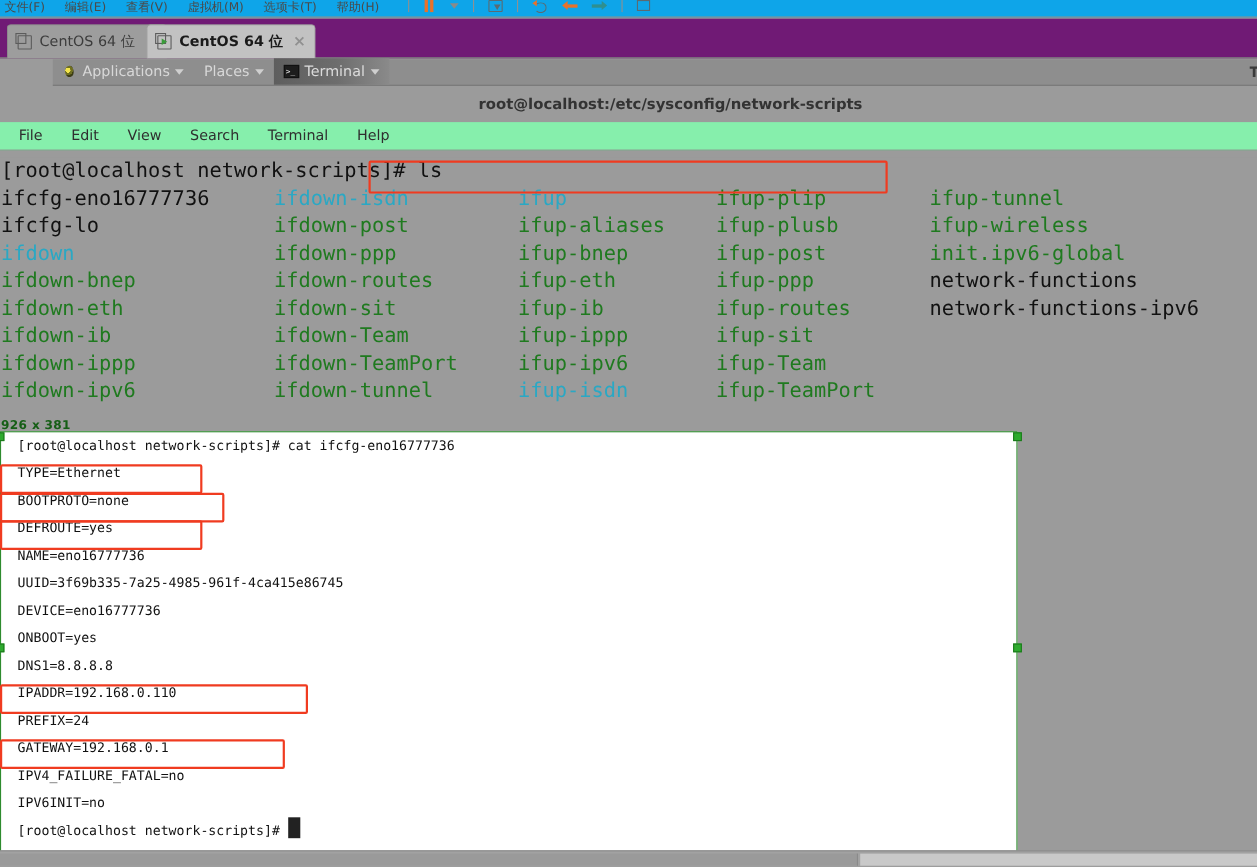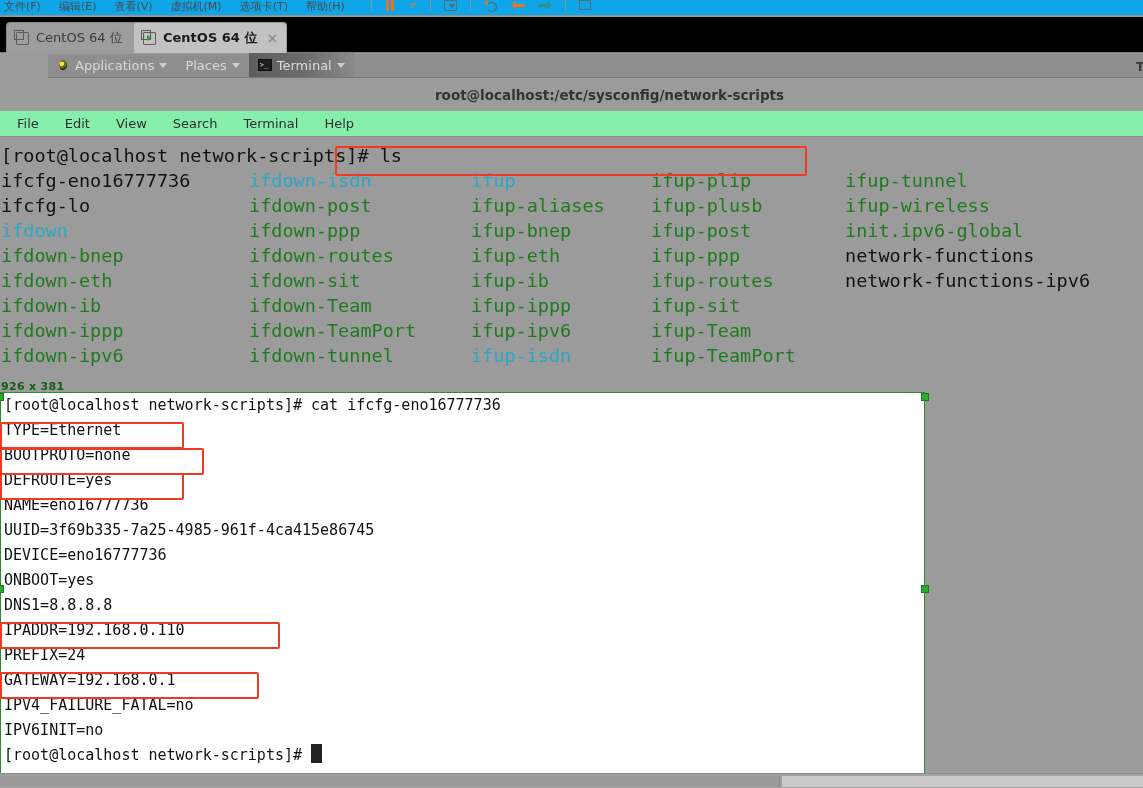--- a/index.html
+++ b/index.html
@@ -89,21 +89,21 @@
     border-left:5px solid #2f8f8f;
   }
   .ic-fullscreen {
     width:12px; height:10px; border:1.5px solid #5a6a72;
   }
 
   
   .tabstrip {
     position: absolute; left: 0; top: 17px;
     width: 1143px; height: 36px;
-    background: #000000;
+    background: #701a75;
     border-bottom: 1px solid #7e7e7e;
   }
   .tab {
     position: absolute; top: 5px; height: 31px;
     display: flex; align-items: center; gap: 7px;
     padding: 0 8px 0 9px;
     border-radius: 4px 4px 0 0;
     font-size: 13px;
     white-space: nowrap;
   }
@@ -263,23 +263,23 @@
     position: absolute;
     left: 0px; top: 392px;
     width: 925px; height: 387px;
     background: #ffffff;
     border: 1.5px solid #2e8b2e;
     overflow: hidden;
   }
   .ov-text {
     position: absolute; left: 0px; top: 0px;
     font-family: "DejaVu Sans Mono", monospace;
-    font-size: 15px; line-height: 25px;
+    font-size: 12px; line-height: 25px;
     color: #111; white-space: pre;
-    padding-left: 3px;
+    padding-left: 15px;
   }
   .ov-line { height: 25px; }
   .cursor-block {
     display: inline-block;
     width: 11px; height: 19px;
     background: #222;
     vertical-align: -3px;
   }
   .handle {
     position: absolute;

